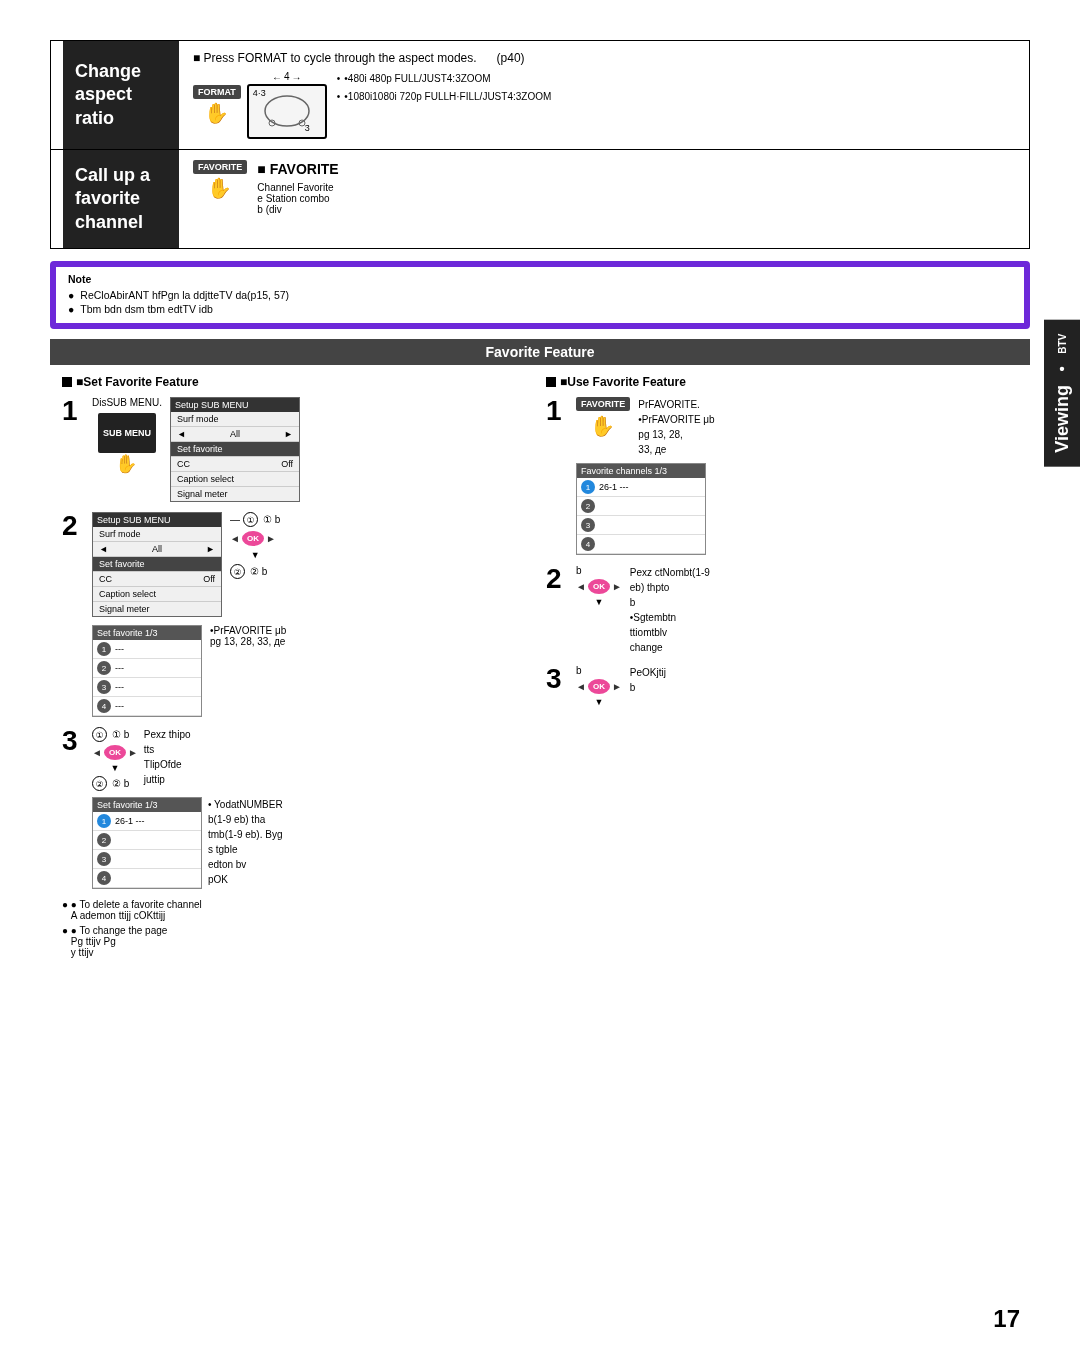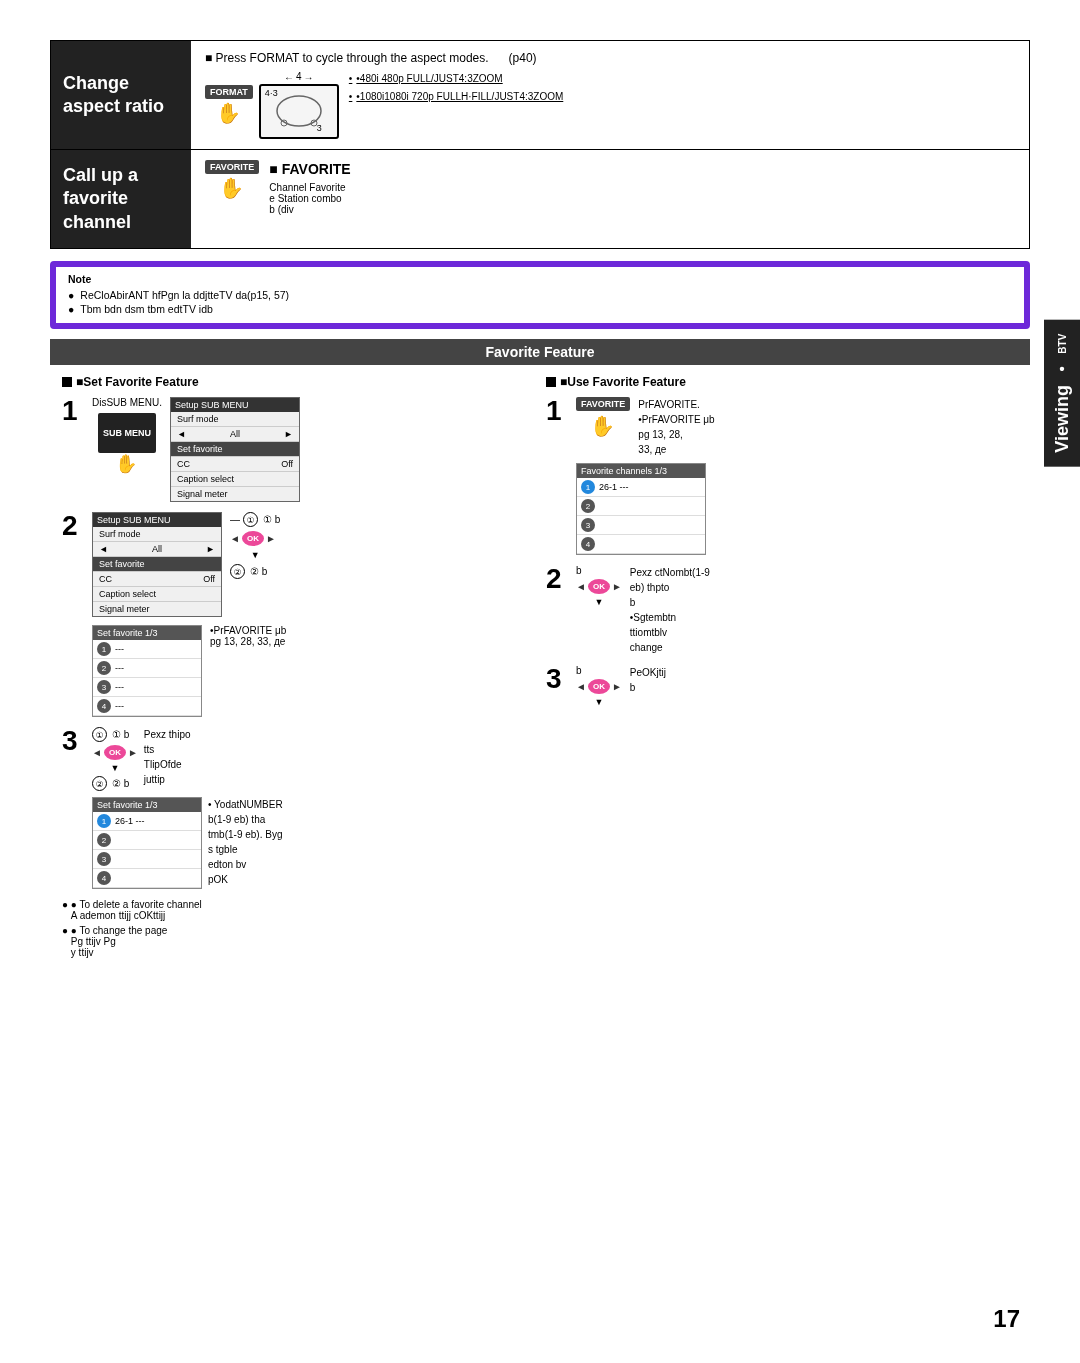--- a/index.html
+++ b/index.html
@@ -20,29 +20,30 @@
       margin-bottom: 12px;
     }
     .top-row {
       display: flex;
       border-bottom: 1px solid #000;
     }
     .top-row-last {
       display: flex;
     }
     .label-col {
-      width: 140px;
+      width: 116px;
       background: #222;
       color: #fff;
       font-size: 18px;
       font-weight: bold;
       padding: 14px 12px;
       display: flex;
       align-items: center;
       line-height: 1.3;
+      margin-left: 12px;
     }
     .content-col {
       flex: 1;
       padding: 10px 14px;
     }
     .press-format-line {
       font-size: 12px;
       margin-bottom: 6px;
       display: flex;
       align-items: center;
@@ -339,21 +340,20 @@
     }
     .format-left {
       display: flex;
       flex-direction: column;
       align-items: center;
       gap: 4px;
     }
     .format-right {
       font-size: 10px;
       line-height: 1.6;
-      text-decoration: underline;
     }
     .ok-center {
       display: flex;
       align-items: center;
       gap: 2px;
     }
     .ok-circle {
       width: 22px;
       height: 15px;
       background: #ec4899;

